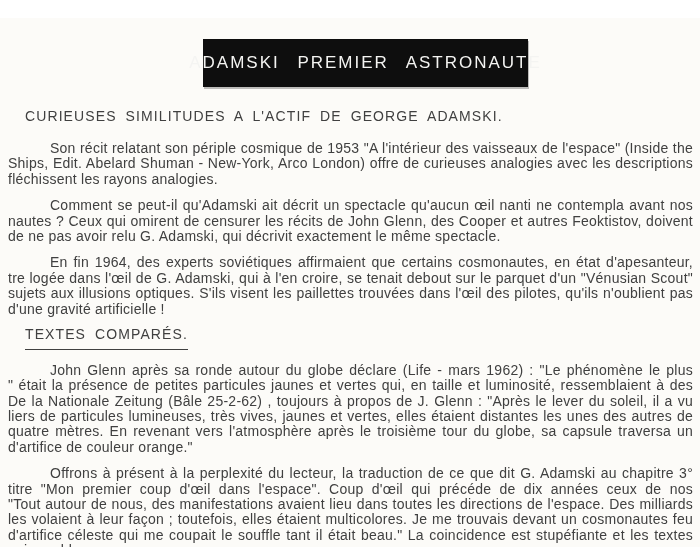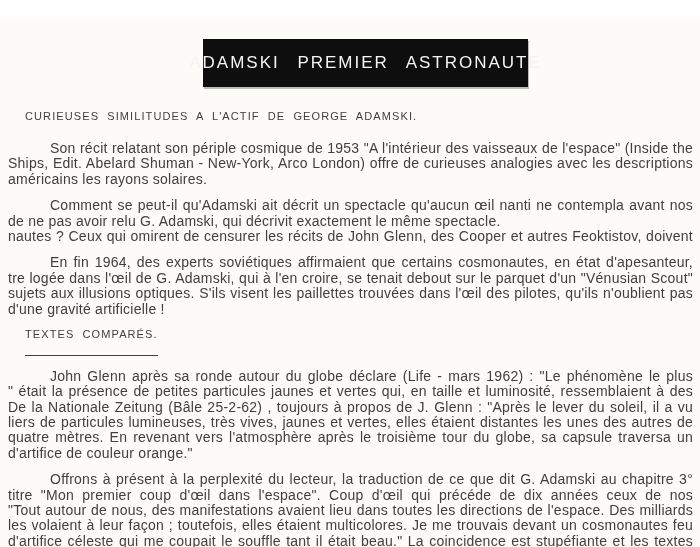--- a/index.html
+++ b/index.html
@@ -38,32 +38,32 @@
     word-spacing: 11px;
     white-space: nowrap;
   }
   .content {
     position: absolute;
     left: 8px;
     top: 92px;
     width: 685px;
   }
   .heading {
-    font-size: 11px;
+    font-size: 14px;
     line-height: 13px;
     letter-spacing: 1.1px;
     word-spacing: 4px;
     margin: 0 0 18px 17px;
     white-space: nowrap;
   }
   .heading.underlined { margin-bottom: 13px; }
   .heading.underlined .heading-text {
     display: inline-block;
     border-bottom: 1.5px solid currentColor;
-    padding-bottom: 14px;
+    padding-bottom: 8px;
   }
   .paragraph { margin: 0 0 11px 0; }
   .line {
     font-size: 14px;
     line-height: 15.4px;
     letter-spacing: 0.25px;
     text-align: justify;
     text-align-last: justify;
     white-space: normal;
     overflow: hidden;
@@ -77,26 +77,26 @@
 
 <div class="page">
   <div class="banner">
     <span class="banner-title">ADAMSKI PREMIER ASTRONAUTE</span>
   </div>
   <div class="content" id="content">
       <div class="heading"><span class="heading-text">CURIEUSES SIMILITUDES A L'ACTIF DE GEORGE ADAMSKI.</span></div>
       <div class="paragraph">
         <div class="line first">Son récit relatant son périple cosmique de 1953 "A l'intérieur des vaisseaux de l'espace" (Inside the space</div>
         <div class="line">Ships, Edit. Abelard Shuman - New-York, Arco London) offre de curieuses analogies avec les descriptions données</div>
-        <div class="line last">américains les rayons solaires.</div>
+        <div class="line last">fléchissent les rayons analogies.</div>
       </div>
       <div class="paragraph">
         <div class="line first">Comment se peut-il qu'Adamski ait décrit un spectacle qu'aucun œil nanti ne contempla avant nos cosmo-</div>
+        <div class="line">nautes ? Ceux qui omirent de censurer les récits de John Glenn, des Cooper et autres Feoktistov, doivent regretter</div>
         <div class="line last">de ne pas avoir relu G. Adamski, qui décrivit exactement le même spectacle.</div>
-        <div class="line">nautes ? Ceux qui omirent de censurer les récits de John Glenn, des Cooper et autres Feoktistov, doivent regretter</div>
       </div>
       <div class="paragraph">
         <div class="line first">En fin 1964, des experts soviétiques affirmaient que certains cosmonautes, en état d'apesanteur, étaient</div>
         <div class="line">tre logée dans l'œil de G. Adamski, qui à l'en croire, se tenait debout sur le parquet d'un "Vénusian Scout" nanti</div>
         <div class="line">sujets aux illusions optiques. S'ils visent les paillettes trouvées dans l'œil des pilotes, qu'ils n'oublient pas la pou-</div>
         <div class="line last">d'une gravité artificielle !</div>
       </div>
       <div class="heading underlined"><span class="heading-text">TEXTES COMPARÉS.</span></div>
       <div class="paragraph">
         <div class="line first">John Glenn après sa ronde autour du globe déclare (Life - mars 1962) : "Le phénomène le plus important,</div>

